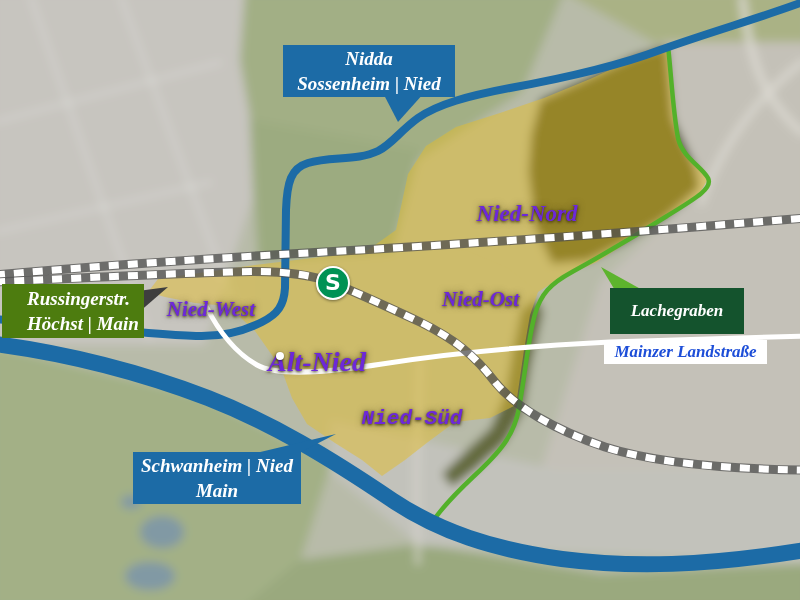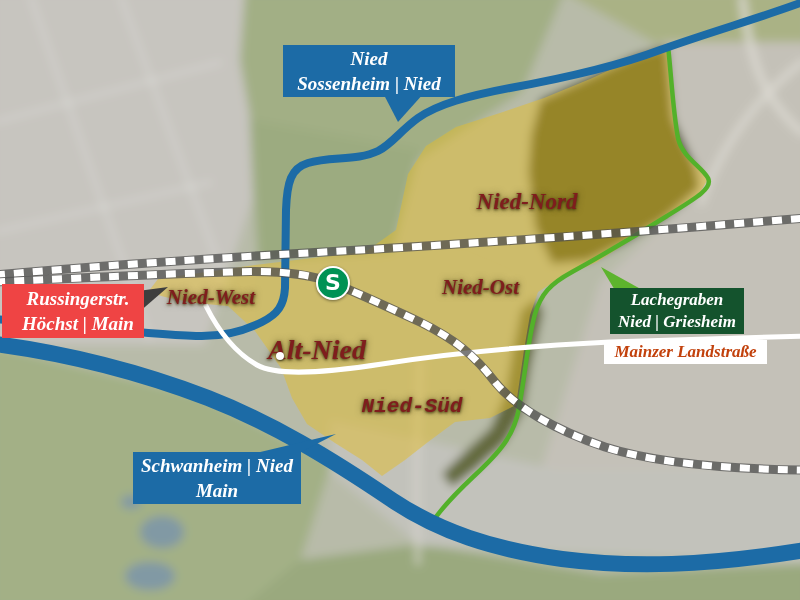--- a/index.html
+++ b/index.html
@@ -3,31 +3,31 @@
 <meta charset="utf-8">
 <style>
   html,body{margin:0;padding:0;background:#222;}
   #stage{position:relative;width:800px;height:600px;overflow:hidden;
          font-family:"Liberation Serif",serif;background:#b8bba9;}
   #map-svg{position:absolute;left:0;top:0;}
   .callout{position:absolute;display:flex;flex-direction:column;justify-content:center;
            text-align:center;color:#fff;font-weight:bold;font-style:italic;
            font-size:19px;line-height:1.32;box-sizing:border-box;}
   .callout.blue{background:#1c6ba6;}
-  .callout.dark{background:#ef4444;text-align:center;padding-left:10px;}
+  .callout.dark{background:#4d7c0f;text-align:left;padding-left:25px;}
   .callout.green{background:#14532d;font-size:17px;}
-  .callout.white{background:#ffffff;color:#c2410c;font-size:17px;line-height:24px;}
+  .callout.white{background:#ffffff;color:#1d4ed8;font-size:17px;line-height:24px;}
   #callout-nidda{left:283px;top:45px;width:172px;height:52px;}
   #callout-russingerstr{left:2px;top:284px;width:142px;height:54px;}
   #callout-lachegraben{left:610px;top:288px;width:134px;height:46px;}
   #road-label{left:604px;top:340px;width:163px;height:24px;}
   #callout-main{left:133px;top:452px;width:168px;height:52px;}
-  .district{position:absolute;transform:translate(-50%,-50%);color:#7f1d1d;
+  .district{position:absolute;transform:translate(-50%,-50%);color:#6d28d9;
             font-weight:bold;font-style:italic;white-space:nowrap;
-            text-shadow:0 1px 3px rgba(55,48,10,.95),0 0 7px rgba(55,48,10,.55);}
+            text-shadow:0 1px 3px rgba(55,48,10,.95),0 0 7px rgba(55,48,10,.55);margin-top:12px;}
   #d-nied-nord{left:527px;top:202px;font-size:23px;}
   #d-nied-ost{left:472px;top:287px;font-size:21px;padding-left:17px;}
   #d-nied-west{left:211px;top:297px;font-size:21px;}
   #d-alt-nied{left:317px;top:350px;font-size:28px;}
   #d-nied-sued{left:412px;top:406px;font-size:21px;font-family:Liberation Mono, monospace;}
   #sbahn{position:absolute;left:333px;top:283px;width:30px;height:30px;
          transform:translate(-50%,-50%);border-radius:50%;background:#009254;
          border:2px solid #fff;box-shadow:0 1px 3px rgba(0,0,0,.45);
          display:flex;align-items:center;justify-content:center;
          color:#fff;font-family:"DejaVu Sans",sans-serif;font-weight:bold;font-size:22px;line-height:1;}
@@ -108,32 +108,31 @@
     <polygon points="243,456 293,456 336,434" fill="#1c6ba6"></polygon>
   </svg>
 
   <span class="district" id="d-nied-nord">Nied-Nord</span>
   <span class="district" id="d-nied-ost">Nied-Ost</span>
   <span class="district" id="d-nied-west">Nied-West</span>
   <span class="district" id="d-alt-nied">Alt-Nied</span>
   <span class="district" id="d-nied-sued">Nied-Süd</span>
 
   <div class="callout blue" id="callout-nidda">
-    <div>Nied</div>
+    <div>Nidda</div>
     <div>Sossenheim | Nied</div>
   </div>
 
   <div class="callout dark" id="callout-russingerstr">
     <div>Russingerstr.</div>
     <div>Höchst | Main</div>
   </div>
 
   <div class="callout green" id="callout-lachegraben">
     <div>Lachegraben</div>
-    <div>Nied | Griesheim</div>
   </div>
 
   <div class="callout white" id="road-label">
     <div>Mainzer Landstraße</div>
   </div>
 
   <div class="callout blue" id="callout-main">
     <div>Schwanheim | Nied</div>
     <div>Main</div>
   </div>

